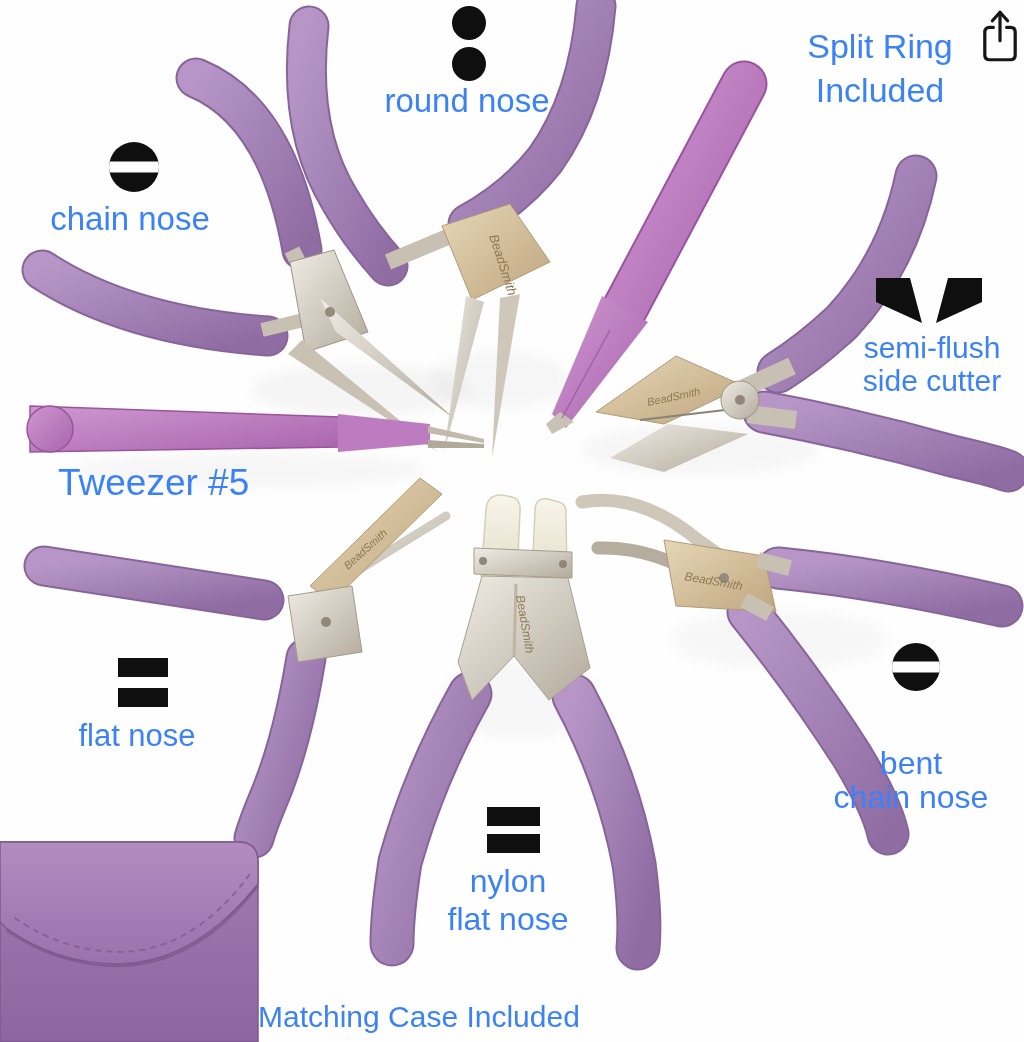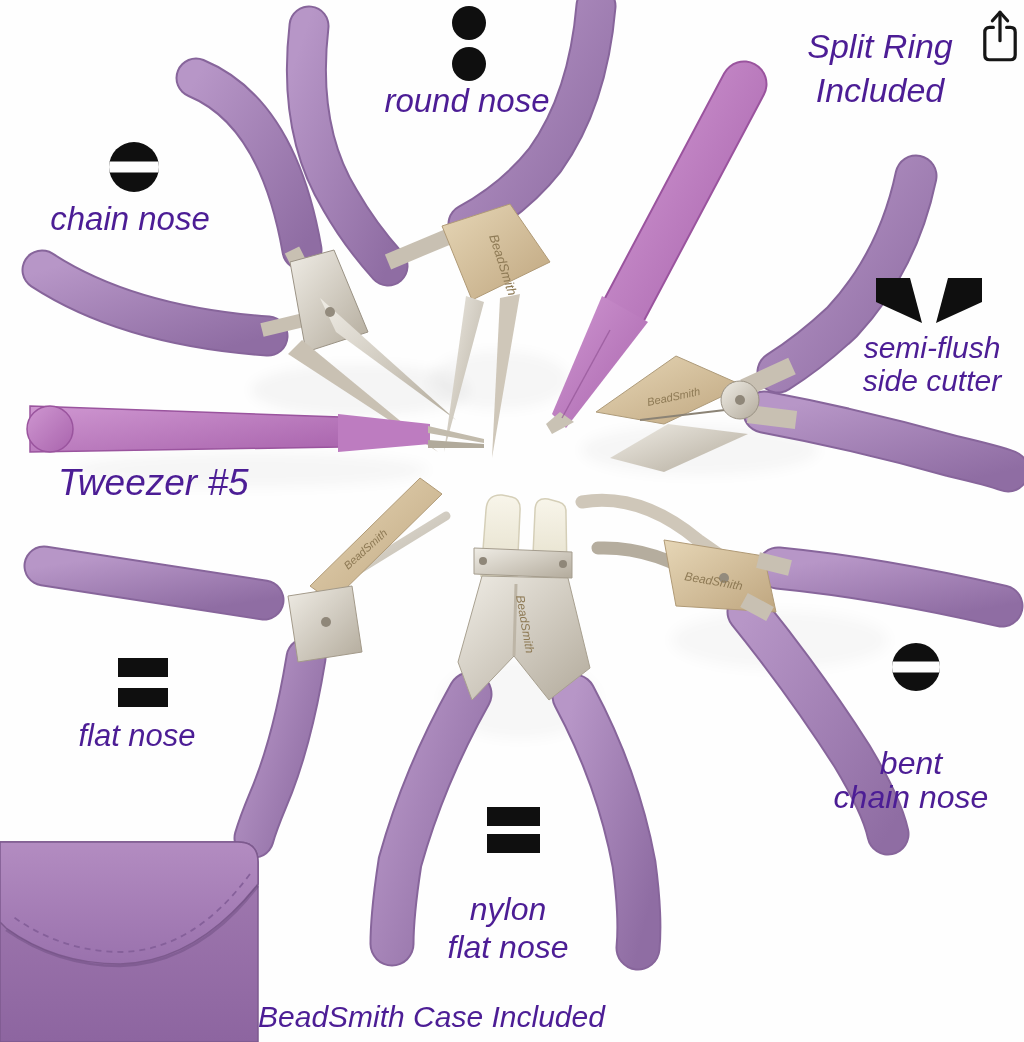--- a/index.html
+++ b/index.html
@@ -1,29 +1,29 @@
 <!DOCTYPE html>
 <html><head>
 <meta charset="utf-8">
 <style>
   html,body{margin:0;padding:0;background:#e9e9e9;}
   .stage{position:relative;width:1024px;height:1042px;background:#fefefe;overflow:hidden;
          font-family:"Liberation Sans",sans-serif;}
   svg{display:block;}
   .tools-svg{position:absolute;left:0;top:0;z-index:1;}
-  .label{position:absolute;z-index:3;font-style:italic;color:#4c1d95;text-align:center;}
+  .label{position:absolute;z-index:3;color:#3b82f6;text-align:center;}
   .label .ln{display:block;}
   
   .lbl-round{left:337px;top:82px;width:260px;font-size:33px;}
   .lbl-chain{left:30px;top:200px;width:200px;font-size:33px;}
   .lbl-split{left:765px;top:24px;width:230px;font-size:34px;line-height:44px;}
   .lbl-semi{left:832px;top:331px;width:200px;font-size:30px;line-height:33px;}
   .lbl-tweezer5{left:26px;top:462px;font-size:37px;text-align:left;margin-left:32px;}
   .lbl-flat{left:57px;top:718px;width:160px;font-size:31px;}
-  .lbl-nylon{left:428px;top:862px;width:160px;font-size:32px;line-height:38px;margin-top:28px;}
+  .lbl-nylon{left:428px;top:862px;width:160px;font-size:32px;line-height:38px;}
   .lbl-bent{left:821px;top:704px;width:180px;font-size:32px;line-height:34px;margin-top:42px;}
   .lbl-case{left:258px;top:1000px;font-size:30px;text-align:left;}
   .dot{position:absolute;width:34px;height:34px;border-radius:50%;background:#0f0f0f;z-index:3;}
   .dot1{left:452px;top:6px;}
   .dot2{left:452px;top:47px;}
   .cstripe{position:absolute;border-radius:50%;background:#0f0f0f;overflow:hidden;z-index:3;}
   .cstripe .stripe{position:absolute;left:-2px;right:-2px;top:50%;transform:translateY(-50%);
                    height:11px;background:#fefefe;}
   .cstripe-chain{left:109px;top:142px;width:50px;height:50px;}
   .cstripe-bent{left:892px;top:643px;width:48px;height:48px;}
@@ -242,15 +242,15 @@
   <div class="label lbl-nylon">
     <span class="ln">nylon</span>
     <span class="ln">flat nose</span>
   </div>
 
   <div class="label lbl-bent">
     <span class="ln">bent</span>
     <span class="ln">chain nose</span>
   </div>
 
-  <div class="label lbl-case">BeadSmith Case Included</div>
+  <div class="label lbl-case">Matching Case Included</div>
 
 </div>
 
 </body></html>

